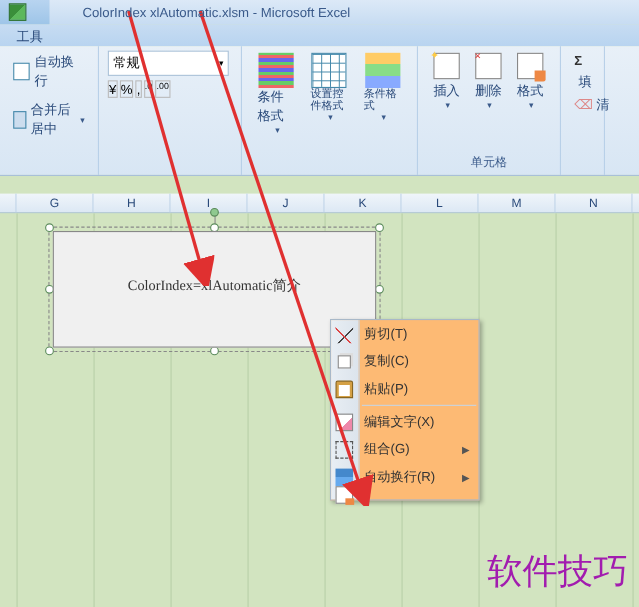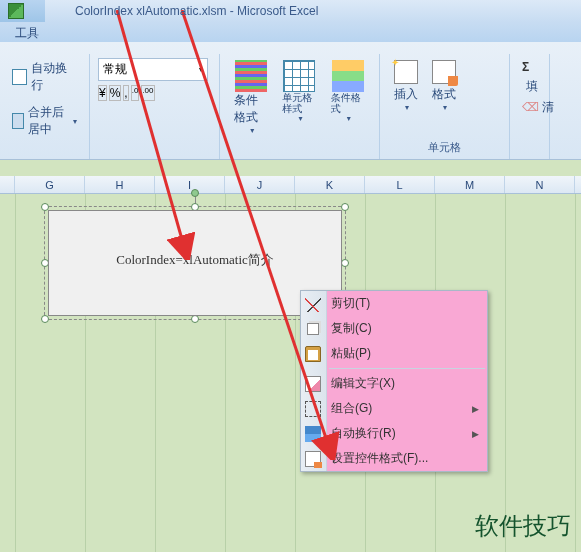--- a/index.html
+++ b/index.html
@@ -8,21 +8,21 @@
 .titlebar { height: 22px; background: linear-gradient(#dce9f7, #c7dcf2); display: flex; align-items: center; padding-left: 8px; position: relative; }
 .titlebar-icon { width: 16px; height: 16px; background: linear-gradient(135deg, #3a8f3a 50%, #5cb85c 50%); border: 1px solid #2a6f2a; margin-right: 6px; }
 .titlebar-text { color: #3a5a8a; font-size: 12px; margin-left: 45px; }
 .titlebar::before { content: ""; position: absolute; left: 0; top: 0; width: 45px; height: 100%; background: linear-gradient(#b8d4f0, #9ec5e8); }
 .titlebar-icon, .titlebar-text { position: relative; z-index: 1; }
 
 .tabbar { height: 20px; background: linear-gradient(#c7dcf2, #b8d4f0); padding-left: 4px; display: flex; align-items: flex-start; }
 .tab { padding: 2px 10px; color: #2a4a7a; border: 1px solid transparent; }
 
 .ribbon { height: 118px; background: linear-gradient(#e8f0f8, #d8e6f4); border-bottom: 1px solid #a8c0d8; display: flex; }
-.ribbon-group { border-right: 1px solid #b8d0e8; padding: 4px 8px 2px; display: flex; flex-direction: column; justify-content: space-between; margin-top: 12px; }
+.ribbon-group { border-right: 1px solid #b8d0e8; padding: 4px 8px 2px; display: flex; flex-direction: column; justify-content: space-between; }
 .ribbon-group-label { text-align: center; color: #3a5a8a; font-size: 11px; padding: 2px 0; }
 .ribbon-btn { display: flex; flex-direction: column; align-items: center; padding: 2px 6px; color: #2a4a7a; cursor: pointer; }
 .ribbon-btn-large { width: 48px; }
 .ribbon-icon { width: 24px; height: 24px; margin-bottom: 2px; }
 .ribbon-icon-large { width: 32px; height: 32px; }
 .ribbon-small-btn { display: flex; align-items: center; padding: 2px 4px; color: #2a4a7a; font-size: 11px; }
 .ribbon-small-btn .icon16 { width: 16px; height: 16px; margin-right: 4px; }
 .dropdown-arrow::after { content: "▾"; font-size: 8px; margin-left: 2px; color: #3a5a8a; }
 
 .col-headers { height: 18px; background: linear-gradient(#f0f5fa, #dce8f4); border-bottom: 1px solid #a8c0d8; display: flex; position: relative; }
@@ -32,32 +32,32 @@
 .sheet { position: relative; background: #d2e4c0; }
 .gridlines-v { position: absolute; top: 0; bottom: 0; width: 1px; background: #b8d0a8; }
 
 .textbox-shape { position: absolute; left: 48px; top: 210px; width: 294px; height: 106px; background: #f0f0f0; border: 1px solid #888; }
 .textbox-selection { position: absolute; left: 44px; top: 206px; width: 302px; height: 114px; border: 1px dashed #888; }
 .handle { position: absolute; width: 8px; height: 8px; background: #fff; border: 1px solid #5a8a5a; border-radius: 50%; }
 .rotate-handle { position: absolute; width: 8px; height: 8px; background: #8fc98f; border: 1px solid #5a8a5a; border-radius: 50%; left: 50%; top: -18px; margin-left: -4px; }
 .rotate-line { position: absolute; left: 50%; top: -12px; width: 1px; height: 12px; background: #888; }
 .textbox-content { padding: 40px 20px; text-align: center; color: #333; font-family: SimSun, serif; font-size: 13px; }
 
-.context-menu { position: absolute; left: 300px; top: 290px; width: 188px; background: #f9a8d4; border: 1px solid #a8b8c8; box-shadow: 2px 2px 4px rgba(0,0,0,0.3); }
+.context-menu { position: absolute; left: 300px; top: 290px; width: 136px; background: #fdba74; border: 1px solid #a8b8c8; box-shadow: 2px 2px 4px rgba(0,0,0,0.3); }
 .context-menu-iconcol { position: absolute; left: 0; top: 0; bottom: 0; width: 26px; background: linear-gradient(90deg, #e8eef4, #dce4ec); border-right: 1px solid #c8d4e0; }
 .menu-item { position: relative; display: flex; align-items: center; padding: 4px 8px 4px 30px; color: #333; cursor: pointer; }
 .menu-item .micon { position: absolute; left: 4px; width: 16px; height: 16px; }
 .menu-item .arrow { margin-left: auto; font-size: 9px; color: #555; }
 .menu-sep { height: 1px; background: #c8d4e0; margin: 2px 2px 2px 28px; }
 
 .arrow-red { position: absolute; pointer-events: none; }
 .arrow1 { left: 115px; top: 10px; width: 80px; height: 250px; }
 .arrow2 { left: 180px; top: 10px; width: 200px; height: 450px; }
 
-.watermark { position: absolute; right: 10px; bottom: 10px; font-size: 24px; color: #14532d; font-family: SimHei, sans-serif; }
+.watermark { position: absolute; right: 10px; bottom: 10px; font-size: 32px; color: #a21caf; font-family: SimHei, sans-serif; }
 
 
 .ic-scissors { background: linear-gradient(45deg, transparent 40%, #d44 40%, #d44 45%, transparent 45%), linear-gradient(-45deg, transparent 40%, #444 40%, #444 45%, transparent 45%); }
 .ic-copy { border: 1px solid #888; background: #fff; box-shadow: 2px -2px 0 #ddd; width: 12px !important; height: 12px !important; margin: 2px; }
 .ic-paste { background: #d4a044; border: 1px solid #886622; border-radius: 2px 2px 0 0; position: relative; }
 .ic-paste::after { content: ""; position: absolute; inset: 3px 2px 1px 2px; background: #fff; }
 .ic-edit { background: linear-gradient(135deg, #fff 60%, #e8a 60%); border: 1px solid #888; }
 .ic-group { border: 1px dashed #555; }
 .ic-order { background: linear-gradient(#48c 50%, #6ae 50%); }
 .ic-format { border: 1px solid #888; background: #fff; position: relative; }
@@ -124,34 +124,38 @@
   </div>
 
   <div class="ribbon-group" style="width:160px">
     <div style="display:flex;gap:2px">
       <div class="ribbon-btn ribbon-btn-large dropdown-arrow">
         <div class="ribbon-icon-large ic-cond"></div>
         <span>条件格式</span>
       </div>
       <div class="ribbon-btn ribbon-btn-large dropdown-arrow">
         <div class="ribbon-icon-large ic-table"></div>
-        <span style="font-size:10px;line-height:1.1">单元格样式</span>
+        <span style="font-size:10px;line-height:1.1">设置控件格式</span>
       </div>
       <div class="ribbon-btn ribbon-btn-large dropdown-arrow">
         <div class="ribbon-icon-large ic-cellstyle"></div>
         <span style="font-size:10px;line-height:1.1">条件格式</span>
       </div>
     </div>
   </div>
 
   <div class="ribbon-group" style="width:130px">
     <div style="display:flex;gap:2px">
       <div class="ribbon-btn dropdown-arrow">
         <div class="ribbon-icon ic-insert"></div>
         <span>插入</span>
+      </div>
+      <div class="ribbon-btn dropdown-arrow">
+        <div class="ribbon-icon ic-delete"></div>
+        <span>删除</span>
       </div>
       <div class="ribbon-btn dropdown-arrow">
         <div class="ribbon-icon ic-fmt"></div>
         <span>格式</span>
       </div>
     </div>
     <div class="ribbon-group-label">单元格</div>
   </div>
 
   <div class="ribbon-group" style="width:40px">
@@ -236,21 +240,20 @@
     <span class="menu-label">组合(G)</span>
     <span class="arrow">▶</span>
   </div>
   <div class="menu-item">
     <span class="micon ic-order"></span>
     <span class="menu-label">自动换行(R)</span>
     <span class="arrow">▶</span>
   </div>
   <div class="menu-item">
     <span class="micon ic-format"></span>
-    <span class="menu-label">设置控件格式(F)...</span>
   </div>
 </div>
 
 <svg class="arrow-red arrow1">
   <defs>
       <marker id="ah1" markerWidth="10" markerHeight="10" refX="5" refY="5" orient="auto">
         <polygon points="0,0 10,5 0,10" fill="#e03030"></polygon>
       </marker>
     </defs>
   <line x1="2" y1="0" x2="70" y2="240" stroke="#e03030" stroke-width="3" marker-end="url(#ah1)"></line>

